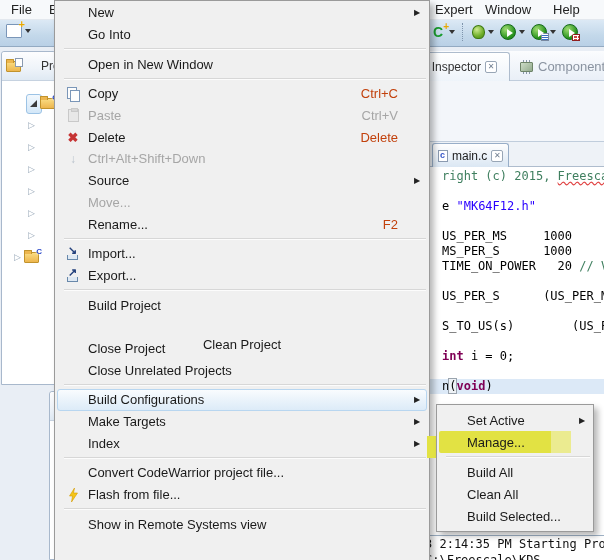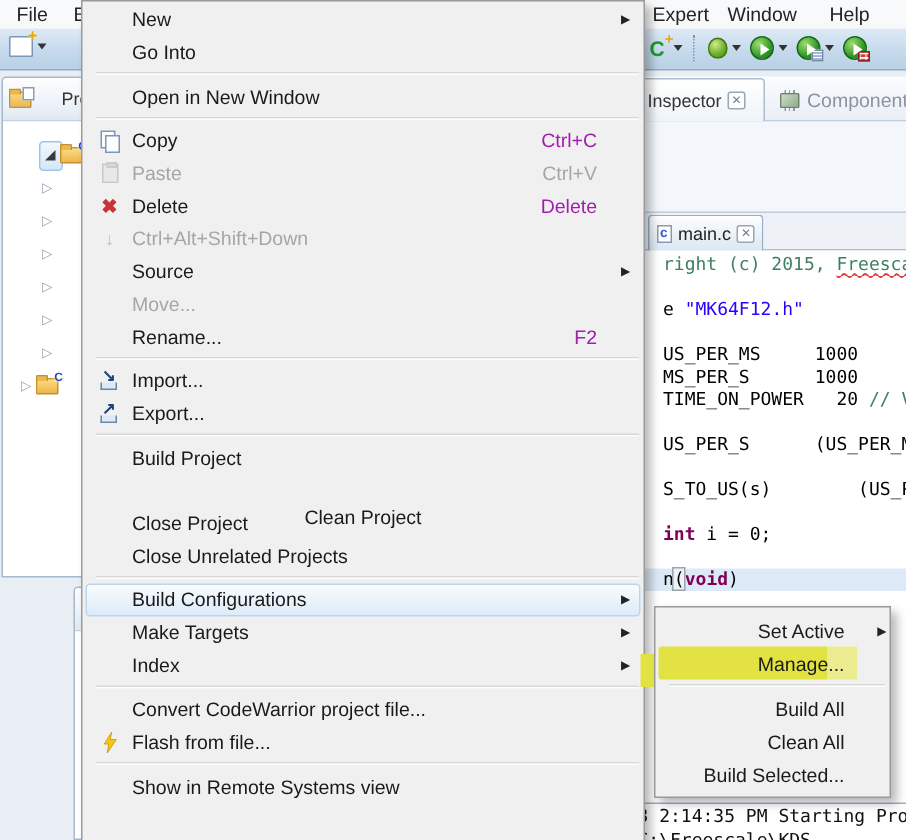--- a/index.html
+++ b/index.html
@@ -86,21 +86,21 @@
 
   .console { position:absolute; left:0; top:484px; width:180px; height:25px; background:#fff; border-top:1px solid #9fb2c6; overflow:hidden; }
   .con-line { font-family:"DejaVu Sans Mono", monospace; font-size:12px; line-height:16px; white-space:pre; color:#111; padding-left:1px; }
 
   
   .ctx-menu { position:absolute; left:54px; top:0; width:376px; height:580px; background:#f0f0f0; border:1px solid #9a9a9a; box-shadow:4px 4px 6px rgba(0,0,0,.28); z-index:10; padding-top:1px; }
   .mitem { position:relative; height:21.7px; display:flex; align-items:center; margin:0 2px; border:1px solid transparent; border-radius:3px; }
   .mitem.hov { background:linear-gradient(#f9fcfe,#ecf4fb 45%,#dcebf8); border-color:#b8d6f0; }
   .mico { width:30px; flex:none; display:flex; justify-content:center; align-items:center; position:relative; height:100%; }
   .mlabel { flex:1; white-space:nowrap; }
-  .mshort { white-space:nowrap; color:#a21caf; margin-right:16px; }
+  .mshort { white-space:nowrap; color:#c2410c; margin-right:16px; }
   .marrow { width:12px; flex:none; font-size:8px; color:#222; }
   .mitem.dis .mlabel, .mitem.dis .mshort { color:#a6a6a6; }
   .msep { height:8px; display:flex; align-items:center; margin-left:9px; margin-right:3px; }
   .msep::before { content:""; width:100%; border-top:1px solid #d7d7d7; border-bottom:1px solid #fcfcfc; }
 
   
   .gi-copy { position:relative; width:13px; height:13px; }
   .gi-copy::before, .gi-copy::after { content:""; position:absolute; width:8px; height:10px; background:#fdfdfd; border:1px solid #7a96b8; }
   .gi-copy::before { left:0; top:0; } .gi-copy::after { left:3px; top:3px; }
   .gi-paste { position:relative; width:11px; height:13px; background:#e6e6e6; border:1px solid #bcbcbc; opacity:.75; }
@@ -108,21 +108,21 @@
   .gi-delete { color:#c63434; font-weight:bold; font-size:13px; }
   .gi-remove { color:#b9c2cc; font-weight:bold; font-size:12px; }
   .gi-port { position:relative; width:14px; height:13px; }
   .gi-port .tray { position:absolute; left:1px; bottom:0; width:11px; height:5px; border:1px solid #6888aa; border-top:none; background:#dfe9f3; }
   .gi-port .arr { position:absolute; left:2px; top:-3px; font-size:11px; color:#23407c; font-weight:bold; }
   .gi-refresh { position:relative; width:12px; height:14px; background:#fff; border:1px solid #a8a8a8; }
   .gi-refresh::after { content:"\21BB"; position:absolute; left:0px; top:-1px; font-size:11px; font-weight:bold; color:#c07818; }
 
   
   .submenu { position:absolute; left:436px; top:404px; width:158px; height:128px; background:#f0f0f0; border:1px solid #9a9a9a; box-shadow:4px 4px 6px rgba(0,0,0,.28); z-index:12; padding-top:4px; }
-  .smitem { position:relative; height:22px; display:flex; align-items:center; margin:0 2px; border-radius:2px;text-align:right; }
+  .smitem { position:relative; height:22px; display:flex; align-items:center; margin:0 2px; border-radius:2px; }
   .smitem .mico { width:28px; }
   .smitem.hilite { background:linear-gradient(90deg,#e2e243 0 74%, #ebeb90 74% 87%, rgba(240,240,240,0) 87%); }
   .yellow-sliver { position:absolute; left:427px; top:436px; width:9px; height:22px; background:#e2e243; z-index:11; }
 </style>
 </head>
 <body>
 
 <div class="menubar">
     <span class="mb-item" style="left: 8px;">File</span>
     <span class="mb-item" style="left: 46px;">Ed</span>

